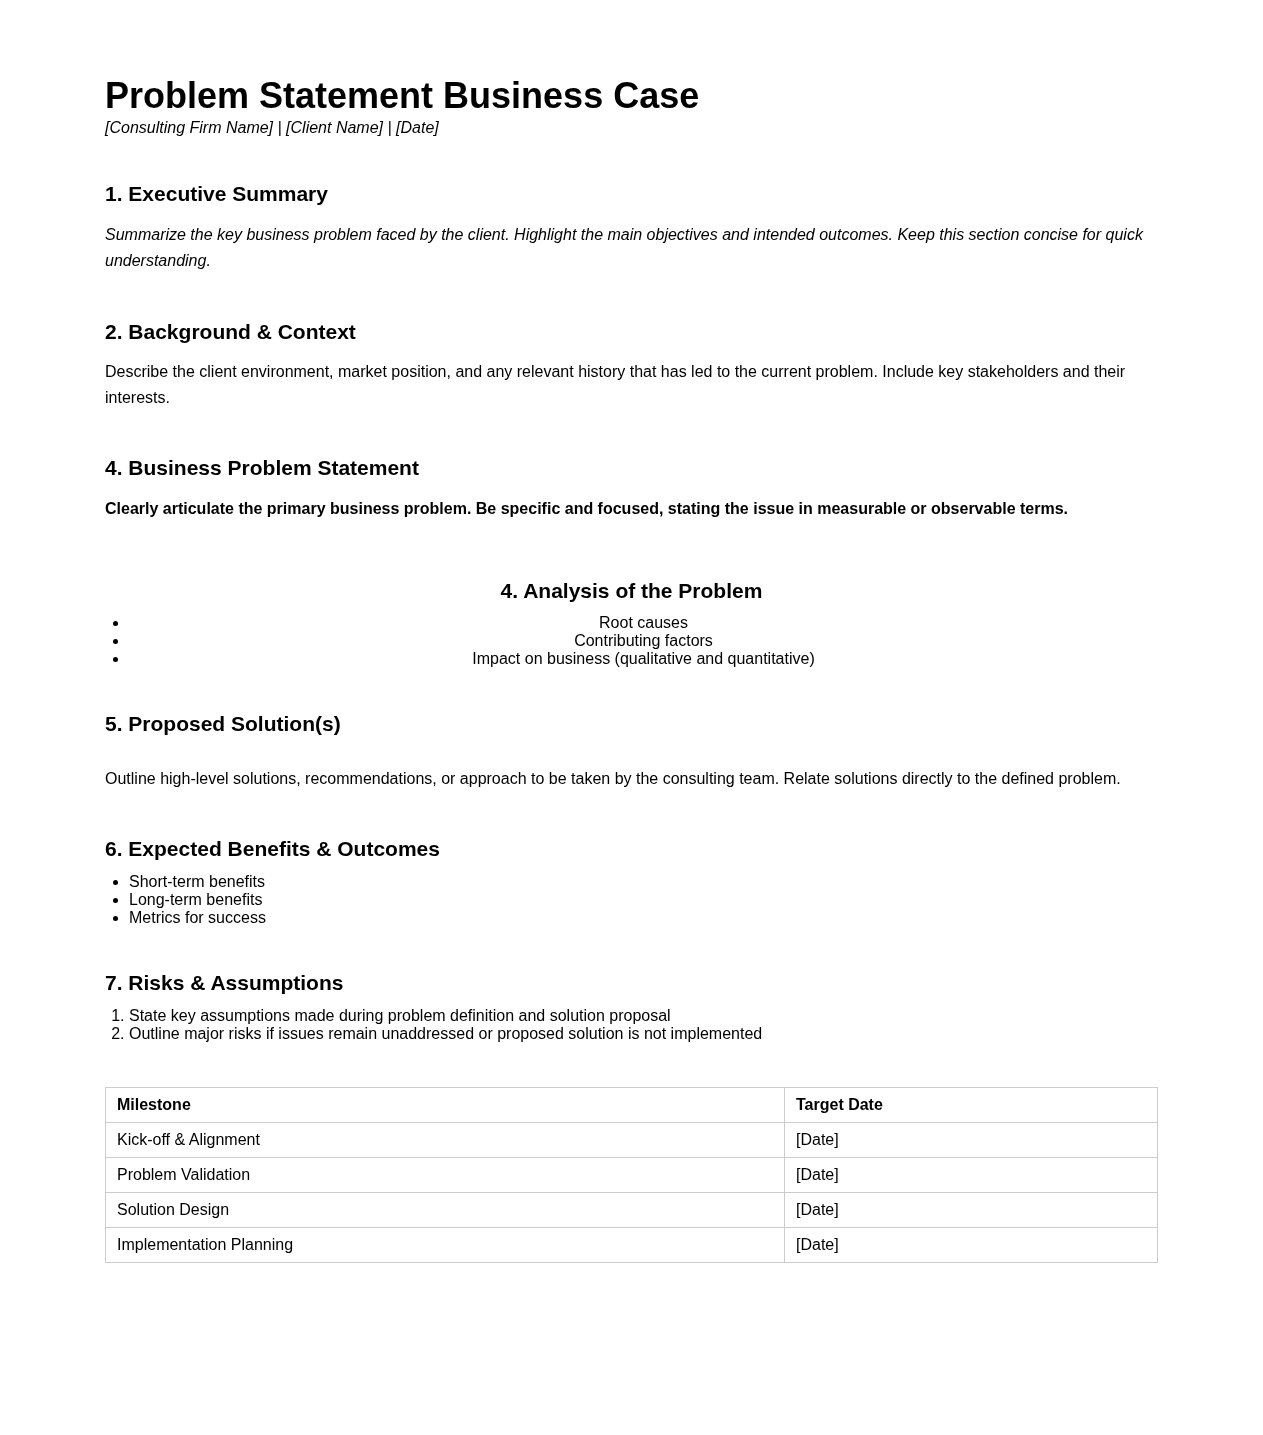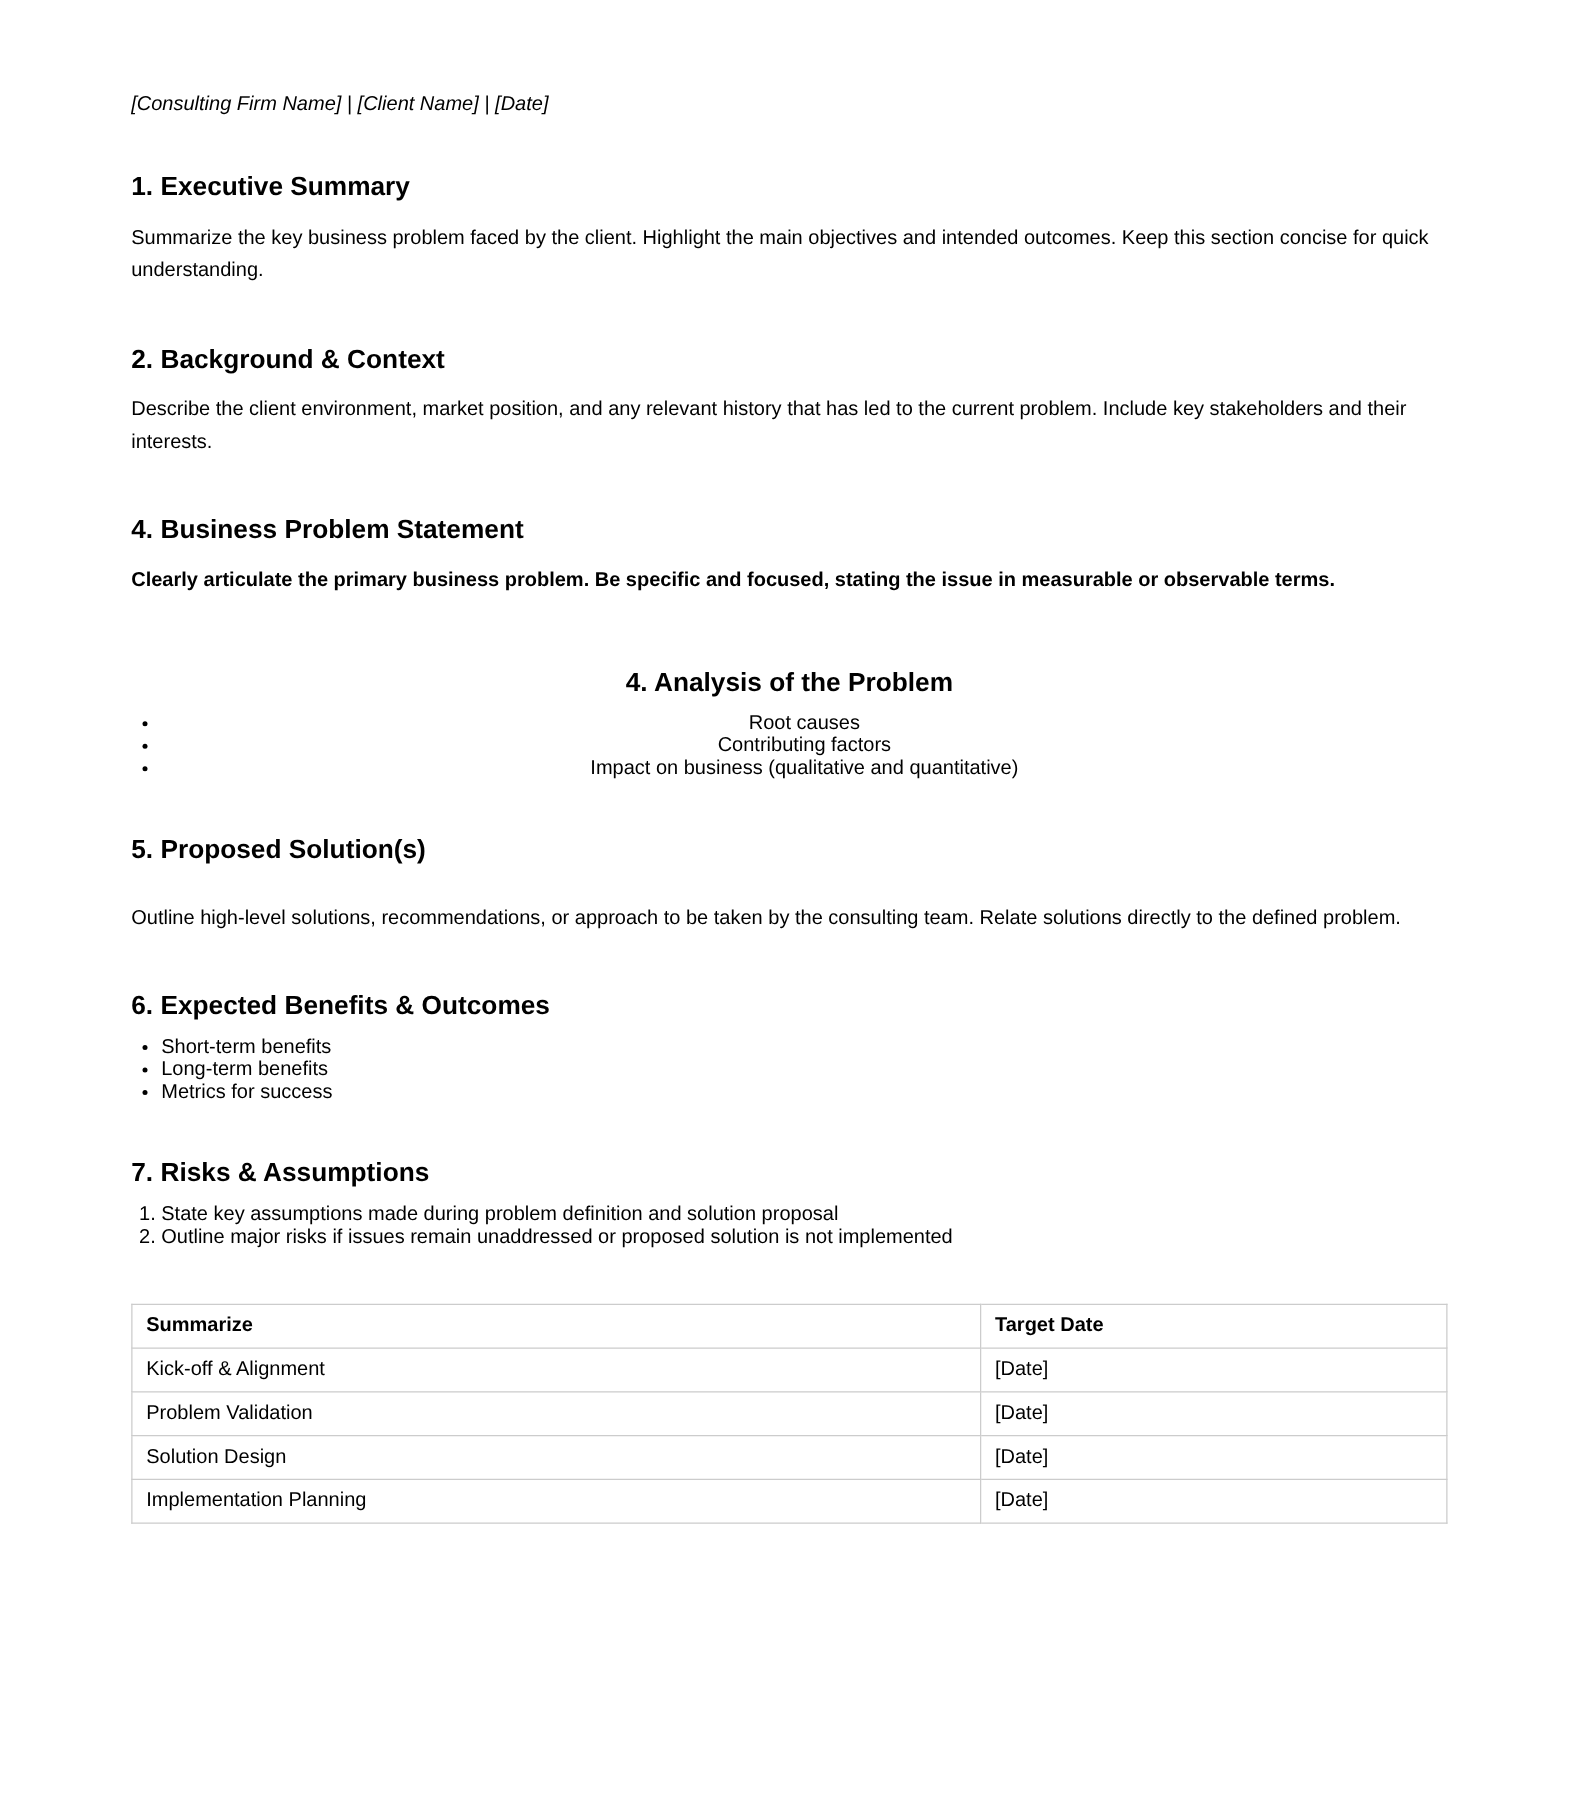--- a/index.html
+++ b/index.html
@@ -57,25 +57,26 @@
       height: 34px;
     }
     th { font-weight: bold; }
     th.col1, td.col1 { width: 656px; }
   </style>
 </head>
 <body>
 
 <div class="page">
 
+  <h1>Problem Statement Business Case</h1>
   <p class="subtitle">[Consulting Firm Name] | [Client Name] | [Date]</p>
 
   <section style="margin-top:43px;">
     <h2>1. Executive Summary</h2>
-    <p class="body" style="margin-top:15px;">Summarize the key business problem faced by the client. Highlight the main objectives and intended outcomes. Keep this section concise for quick understanding.</p>
+    <p class="body" style="margin-top:15px;font-style:italic;">Summarize the key business problem faced by the client. Highlight the main objectives and intended outcomes. Keep this section concise for quick understanding.</p>
   </section>
 
   <section style="margin-top:46px;">
     <h2>2. Background &amp; Context</h2>
     <p class="body" style="margin-top:14px;">Describe the client environment, market position, and any relevant history that has led to the current problem. Include key stakeholders and their interests.</p>
   </section>
 
   <section style="margin-top:45px;">
     <h2>4. Business Problem Statement</h2>
     <p class="body" style="margin-top:15px;font-weight:bold;">Clearly articulate the primary business problem. Be specific and focused, stating the issue in measurable or observable terms.</p>
@@ -109,21 +110,21 @@
     <ol style="margin-top:11px;">
       <li>State key assumptions made during problem definition and solution proposal</li>
       <li>Outline major risks if issues remain unaddressed or proposed solution is not implemented</li>
     </ol>
   </section>
 
   <section style="margin-top:44px;">
     <table style="margin-top:16px;">
       <thead>
         <tr>
-          <th class="col1">Summarize</th>
+          <th class="col1">Milestone</th>
           <th>Target Date</th>
         </tr>
       </thead>
       <tbody>
         <tr>
           <td class="col1">Kick-off &amp; Alignment</td>
           <td>[Date]</td>
         </tr>
         <tr>
           <td class="col1">Problem Validation</td>

